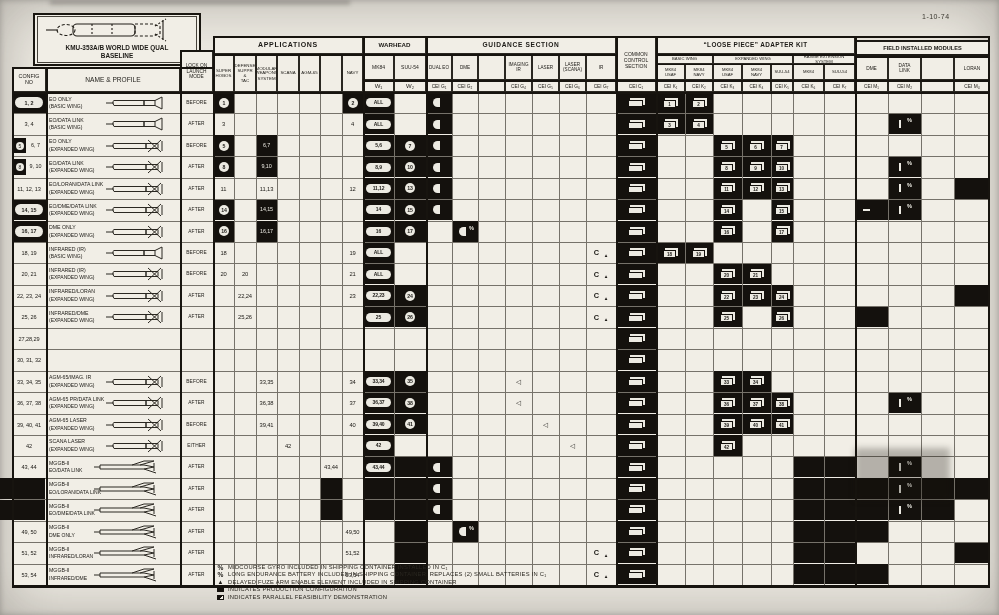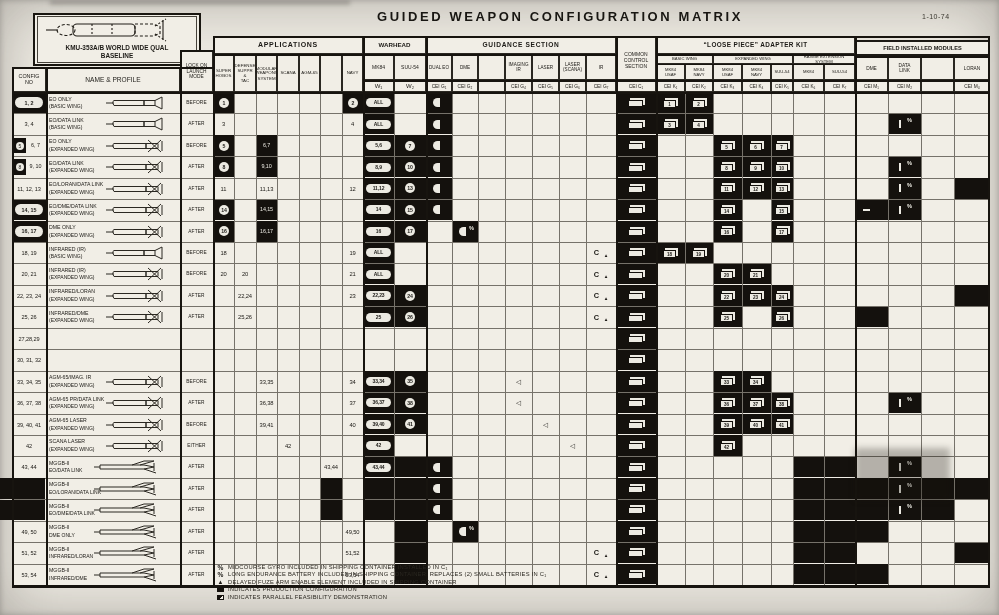--- a/index.html
+++ b/index.html
@@ -9,21 +9,20 @@
     position:relative; width:999px; height:615px; overflow:hidden;
     background:#edeae2;
     box-shadow: inset 0 0 60px rgba(60,55,48,.35), inset 0 0 6px rgba(0,0,0,.25);
   }
   #stage div { box-sizing:border-box; }
 </style>
 </head>
 <body>
 
 <div id="stage">
-  <div style="position:absolute;left:300px;top:8px;width:520px;height:16px;font-size:13px;font-weight:bold;letter-spacing:2.6px;display:flex;align-items:center;justify-content:center;color:#181612;">GUIDED WEAPON CONFIGURATION MATRIX</div>
   <div style="position:absolute;left:922px;top:13px;width:60px;height:10px;font-size:7px;letter-spacing:.5px;color:#3a372f;">1-10-74</div>
 <div style="position: absolute; left: 12px; top: 92px; width: 978px; height: 493px; background: rgb(241, 238, 230);"></div>
     <div style="position: absolute; left: 12px; top: 67px; width: 201px; height: 25px; background: rgb(241, 238, 230);"></div>
     <div style="position: absolute; left: 33px; top: 13px; width: 168px; height: 53px; background: rgb(241, 238, 230); border: 2px solid rgb(25, 22, 16);">
       <div style="position: absolute; left: 2px; top: 1px; width: 160px; height: 47px; border: 1px solid rgb(70, 66, 58);"></div>
     </div>
     <div style="position: absolute; left: 42px; top: 17px; width: 150px; height: 26px;"><svg width="150" height="26" viewBox="0 0 150 26">
         <g fill="none" stroke="#201d17" stroke-width="1.1">
  <path d="M4 13h12"></path>
           <ellipse cx="24" cy="13" rx="9" ry="5.5" stroke-dasharray="3 2"></ellipse>

